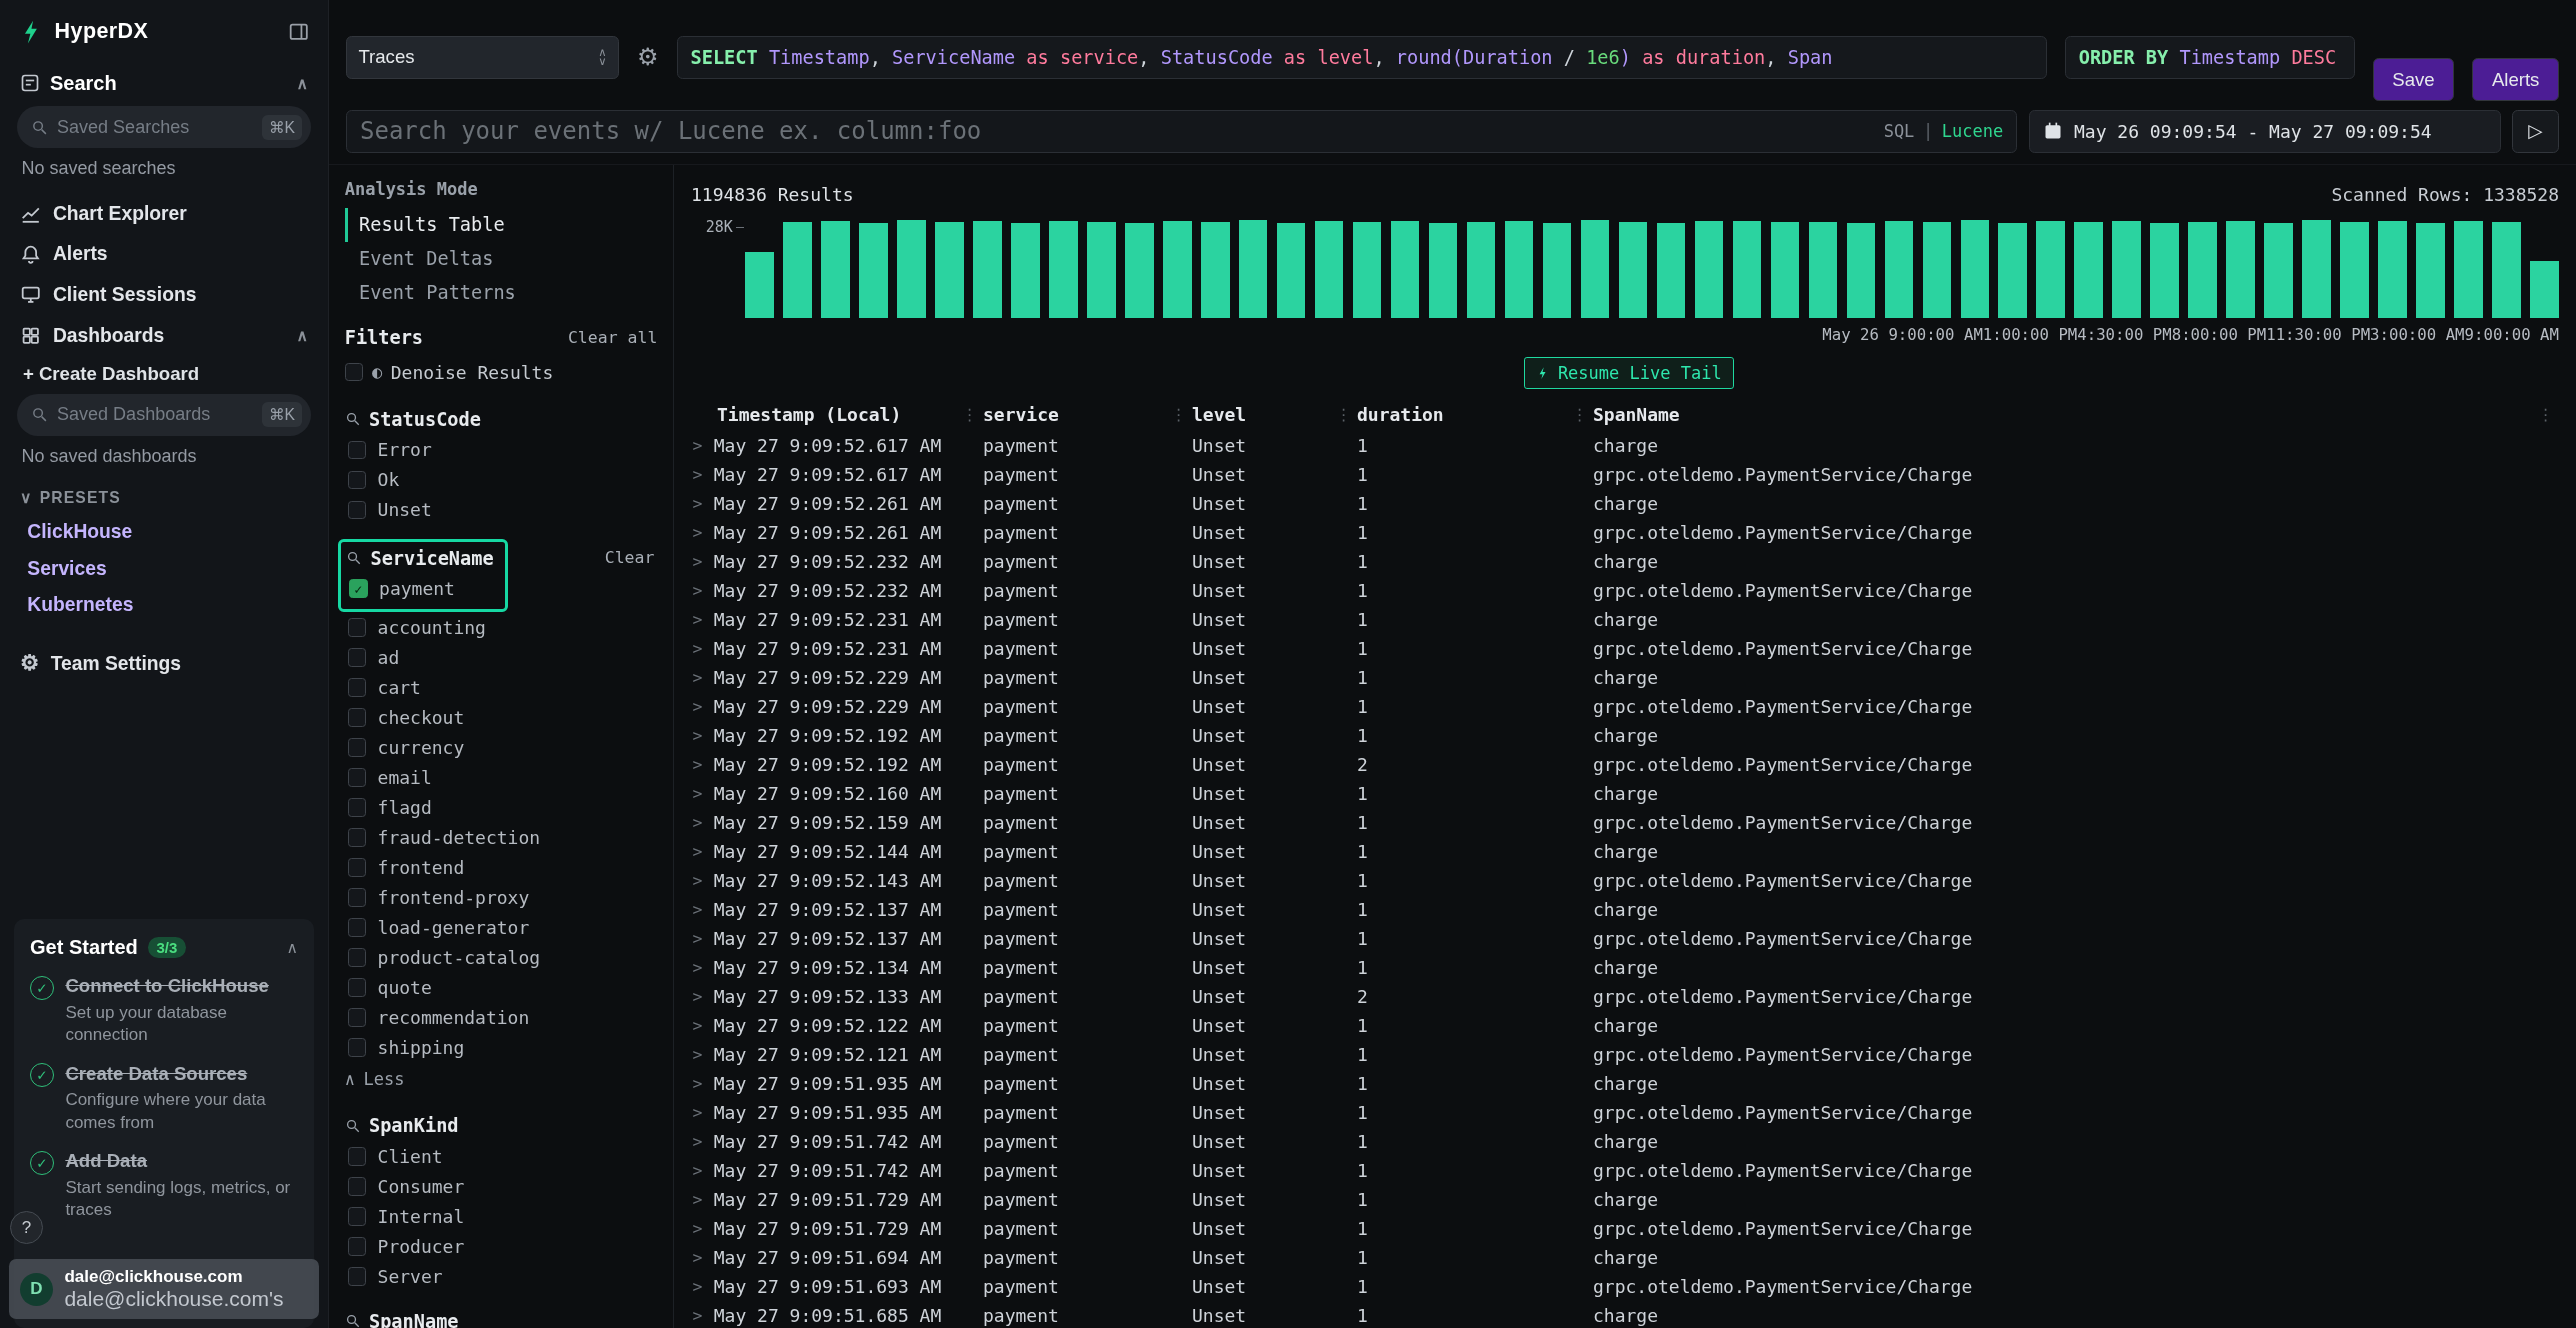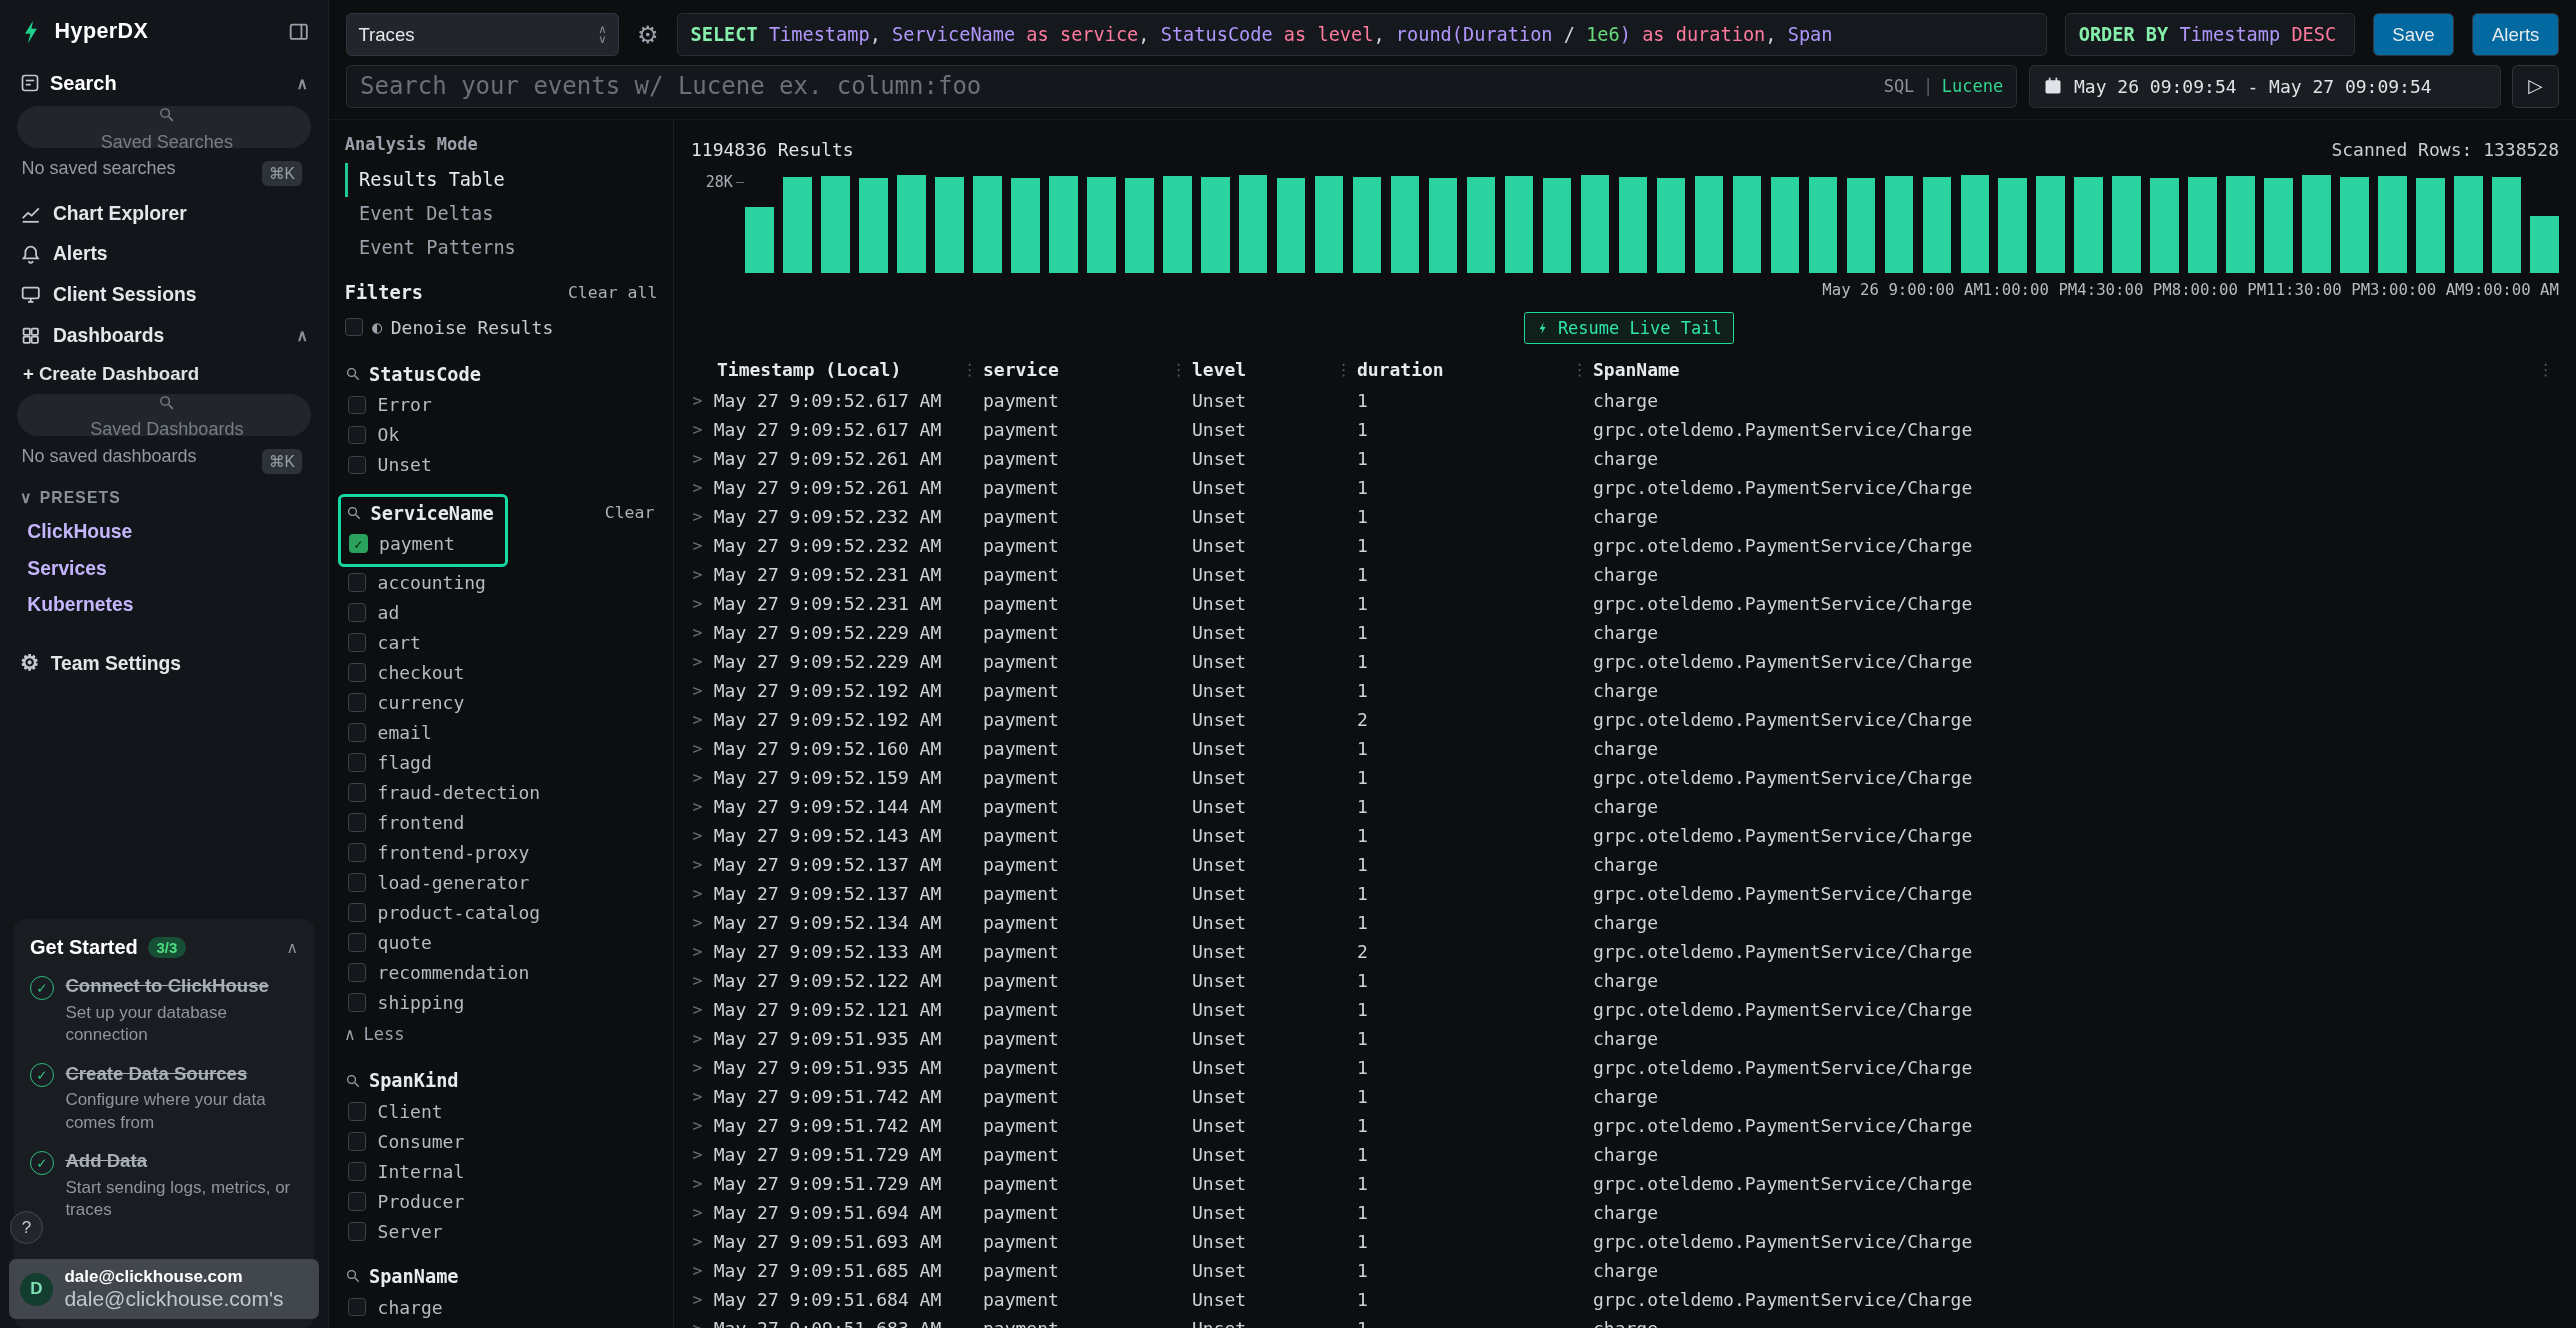--- a/index.html
+++ b/index.html
@@ -18,21 +18,21 @@
   .logo-mark svg { width:26px; height:26px; display:block; }
   .logo-text { font-size:21.5px; font-weight:700; color:#ffffff; letter-spacing:0.4px; }
   .collapse { margin-left:auto; color:#9aa0a8; }
   .collapse svg { width:21.5px; height:21.5px; display:block; }
 
   .side-section-head { display:flex; align-items:center; gap:10px; padding:7.2px 5.7px 11.4px; color:#ffffff; font-weight:700; font-size:20px; }
   .sec-icon svg { width:20px; height:20px; display:block; color:#c3c8cf; }
   .chev { margin-left:auto; color:#8b9199; font-size:15.7px; }
 
   .pill-search { display:flex; align-items:center; gap:8.6px; background:#22262c; border-radius:715px;
-                 height:42px; padding:0 8.6px 0 14.3px; color:#767d86; margin:0 2.9px 8.6px;flex-direction:column; }
+                 height:42px; padding:0 8.6px 0 14.3px; color:#767d86; margin:0 2.9px 8.6px; }
   .pill-search .mag svg { width:17px; height:17px; display:block; color:#767d86; }
   .pill-ph { font-size:18px; }
   .kbd { margin-left:auto; background:#2e3339; border-radius:5.7px; padding:2.9px 7.2px; font-size:15.7px; color:#9aa1aa; }
 
   .side-muted { color:#949aa3; font-size:18px; padding:1.4px 7.2px 14.3px; }
 
   .nav-item { display:flex; align-items:center; gap:11.4px; padding:9.3px 5.7px; font-size:19.3px; color:#e3e6ea; font-weight:600; }
   .nav-item .nav-icon svg { width:21.5px; height:21.5px; display:block; color:#c3c8cf; }
   .sub-item { padding:7.2px 5.7px 8.6px 8.6px; color:#dfe3e7; font-weight:600; font-size:18.6px; }
   .presets-row { display:flex; align-items:center; gap:7.2px; padding:7.2px 5.7px; color:#8b9199; font-size:15.7px; font-weight:700; letter-spacing:1.1px; }
@@ -72,23 +72,23 @@
   .code-box { height:43px; background:#15181c; border:0.7px solid #2b2f35; border-radius:5.7px;
               display:flex; align-items:center; padding:0 13px; overflow:hidden; white-space:nowrap; font-size:18.6px; }
   .sqlbox { flex:1; min-width:0; }
   .obbox { width:290px; flex:none; }
   .tk-kw { color:#86efac; font-weight:700; }
   .tk-col { color:#b197fc; }
   .tk-alias { color:#ff7b9d; }
   .tk-num { color:#69db7c; }
   .tk-p { color:#ced4da; }
 
-  .btn { height:43px; background:#0369a1; border:0.7px solid #32363c; border-radius:5.7px;
+  .btn { height:43px; background:#4c1d95; border:0.7px solid #32363c; border-radius:5.7px;
          display:flex; align-items:center; justify-content:center; padding:0 18.6px; font-size:18.6px; color:#e6e9ec;
-         font-family:"Liberation Sans",sans-serif; flex:none; }
+         font-family:"Liberation Sans",sans-serif; flex:none;margin-top:45px; }
 
   .search-input { flex:1; min-width:0; height:43px; background:#14171b; border:0.7px solid #2b2f35; border-radius:5.7px;
                   display:flex; align-items:center; padding:0 13px; gap:8.6px; }
   .search-input input { flex:1; min-width:0; background:transparent; border:0; outline:0; color:#d3d7dc; font-size:24px; }
   .search-input input::placeholder { color:#6b7177; }
   .mode-toggle { display:flex; gap:8.6px; font-size:17px; flex:none; }
   .sql-mode { color:#8b9199; } .mode-div { color:#5b6167; } .lucene-mode { color:#2fd68f; }
 
   .date-box { width:472px; height:43px; background:#1a1d22; border:0.7px solid #2b2f35; border-radius:5.7px;
               display:flex; align-items:center; gap:11.4px; padding:0 13px; font-size:18px; color:#dfe3e7; flex:none; }

